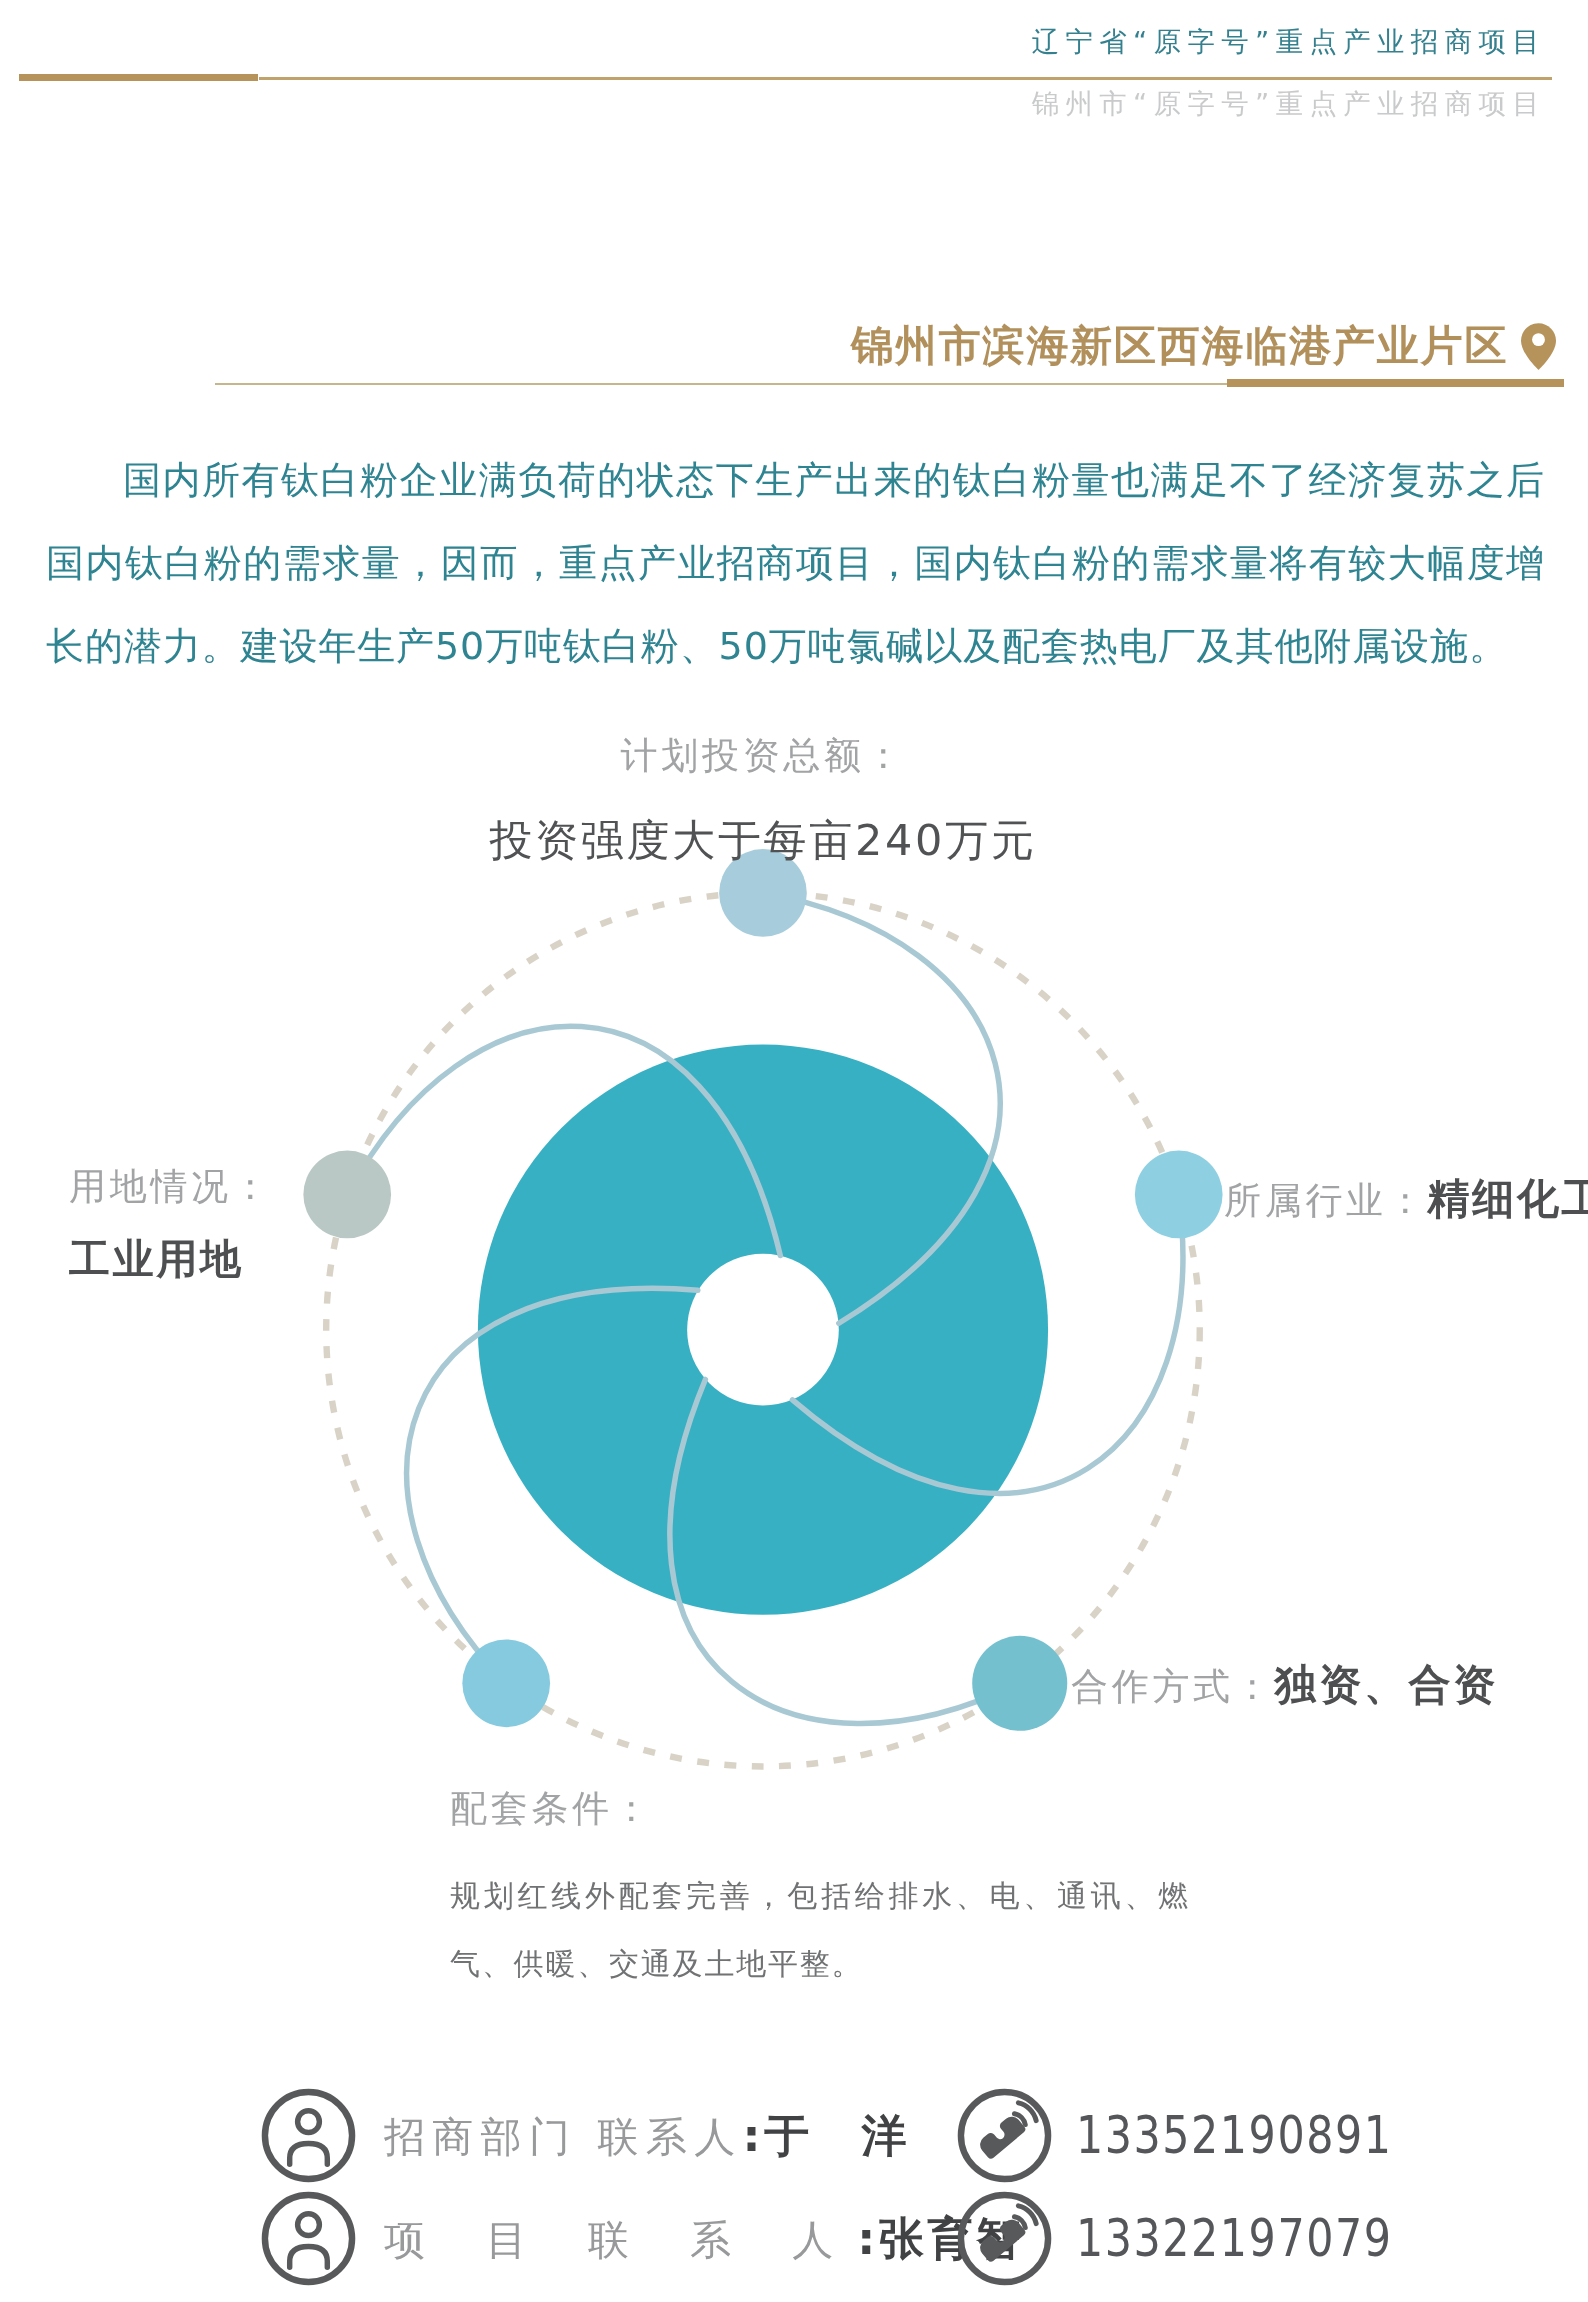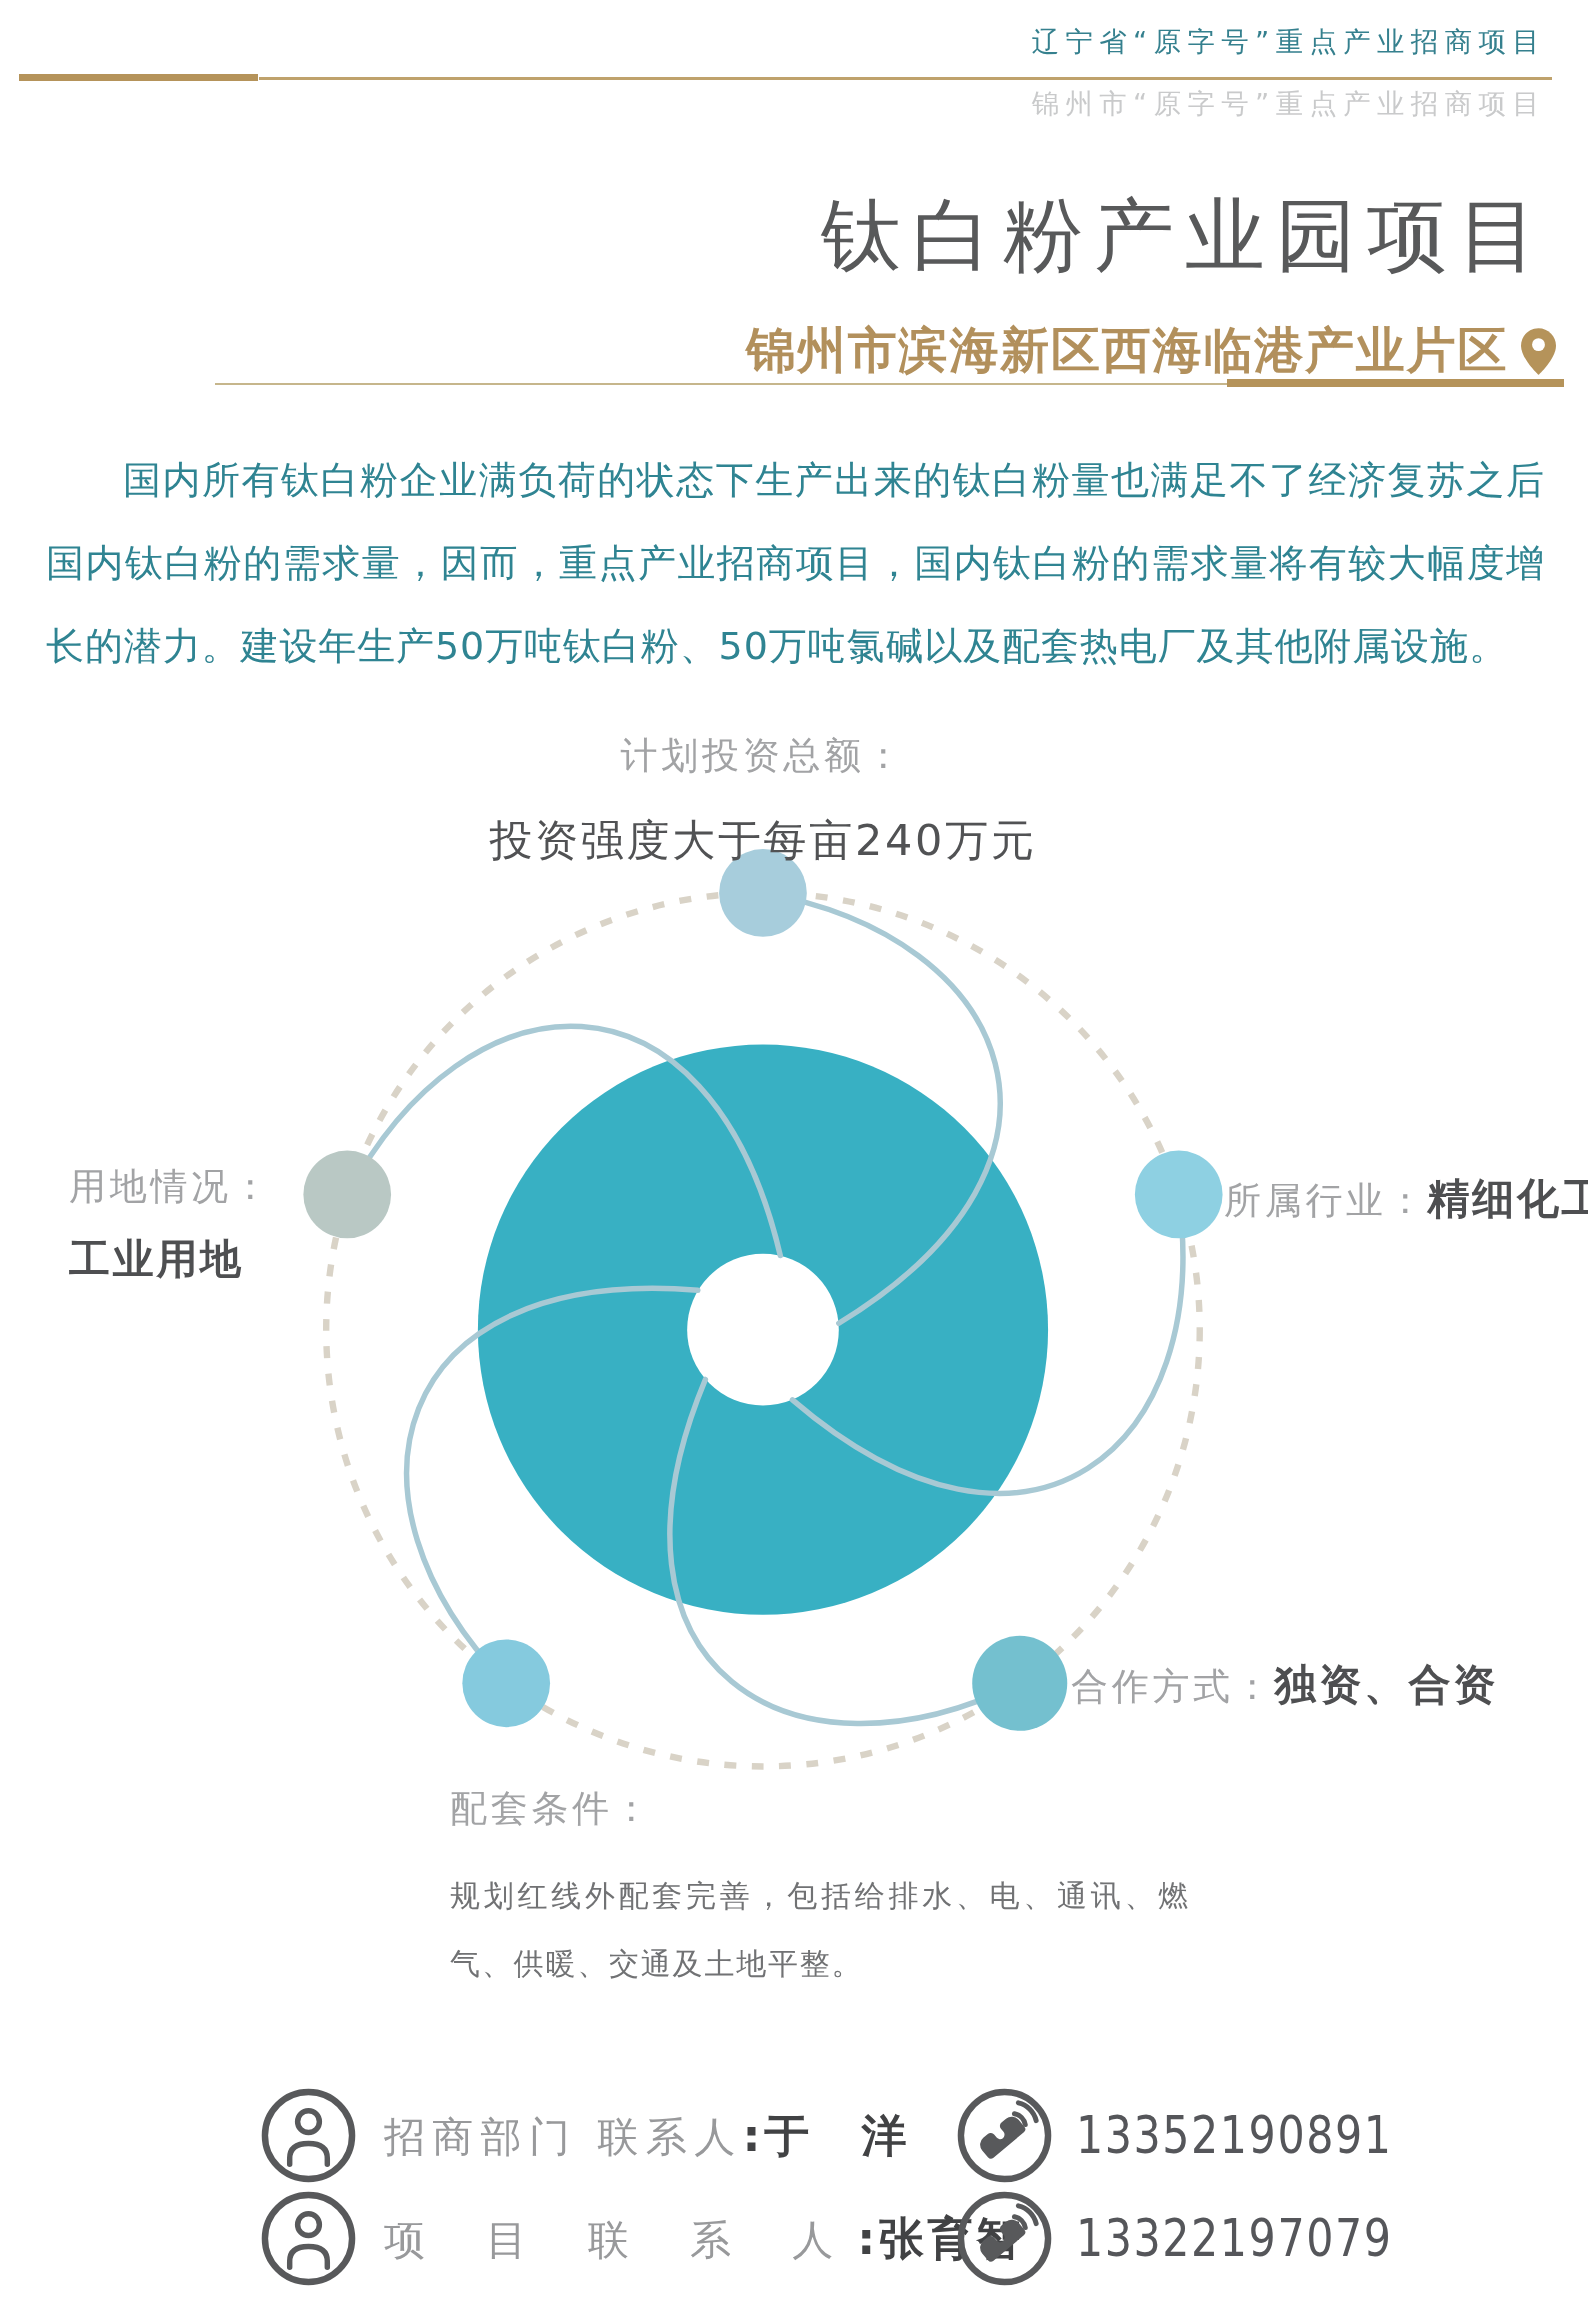--- a/index.html
+++ b/index.html
@@ -14,21 +14,21 @@
   #hdr1{right:43px;top:24px;color:#35808e;}
   #hdr2{right:43px;top:86px;color:#c9cacb;}
   #goldbar-thick{left:19px;top:74px;width:239px;height:7.3px;background:#b5935a;}
   #goldbar-thin{left:259px;top:77px;width:1293px;height:2.7px;background:#bfa26c;}
 
   
   #page-title{right:40px;top:183px;font-size:80px;font-weight:300;letter-spacing:11px;
     color:#58595a;white-space:nowrap;}
   #subtitle-row{right:33px;top:318px;display:flex;align-items:center;gap:12.8px;}
   #subtitle{font-family:"Liberation Serif","DejaVu Serif",serif;font-weight:bold;
-    font-size:49px;color:#b2905c;letter-spacing:1.8px;white-space:nowrap;}
+    font-size:42px;color:#b2905c;letter-spacing:1.8px;white-space:nowrap;}
   #subtitle-rule-thin{left:215px;top:383px;width:1012px;height:1.8px;background:#c6b68c;}
   #subtitle-rule-thick{left:1227px;top:379px;width:337px;height:8.2px;background:#b5935a;}
 
   
   #intro{left:46px;top:439px;width:1499px;font-size:38px;line-height:83px;letter-spacing:0.9px;
     color:#2f8492;text-align:justify;text-indent:77px;}
 
   
   #invest-block{left:306px;top:731px;width:914px;text-align:center;}
   .lbl-light{font-size:37px;color:#a2a3a5;letter-spacing:3.7px;}
@@ -85,21 +85,20 @@
     <circle cx="1116" cy="1842" r="52" fill="#74c0cf"></circle>
     <circle cx="554" cy="1842" r="48" fill="#85cade"></circle>
     <circle cx="380" cy="1307" r="48" fill="#b9c8c4"></circle>
   </svg>
 
   <div id="hdr1" class="abs hdr-line">辽宁省“原字号”重点产业招商项目</div>
   <div id="goldbar-thick" class="abs"></div>
   <div id="goldbar-thin" class="abs"></div>
   <div id="hdr2" class="abs hdr-line">锦州市“原字号”重点产业招商项目</div>
 
-  <div id="page-title" class="abs">钛白粉产业园项目</div>
 
   <div id="subtitle-row" class="abs">
     <span id="subtitle">锦州市滨海新区西海临港产业片区</span>
     <svg width="35" height="47" viewBox="0 0 24 32">
       <path d="M12 0 C5.4 0 0 5.4 0 12 c0 9 12 20 12 20 s12 -11 12 -20 C24 5.4 18.6 0 12 0 z" fill="#b5935a"></path>
       <circle cx="12" cy="11.3" r="4.4" fill="#ffffff"></circle>
     </svg>
   </div>
   <div id="subtitle-rule-thin" class="abs"></div>
   <div id="subtitle-rule-thick" class="abs"></div>

